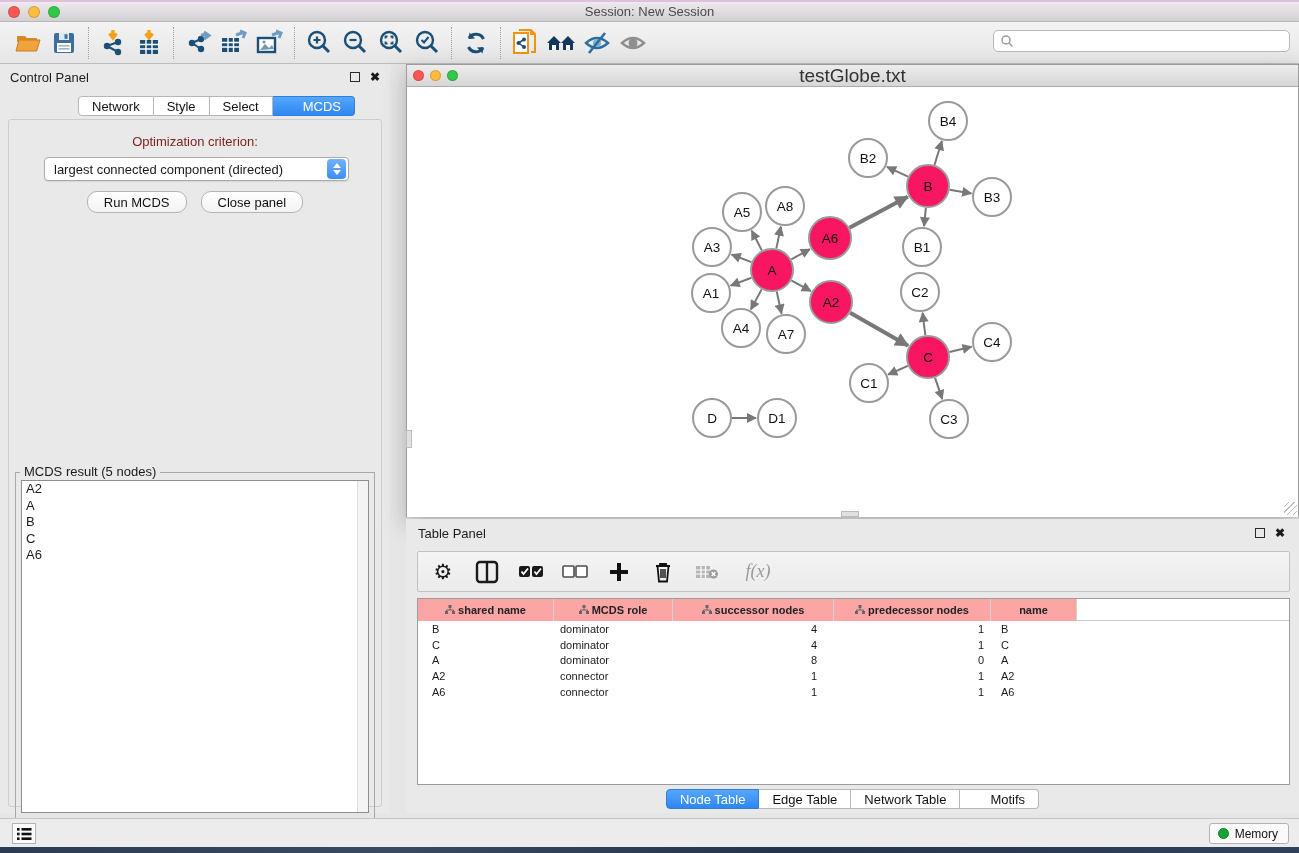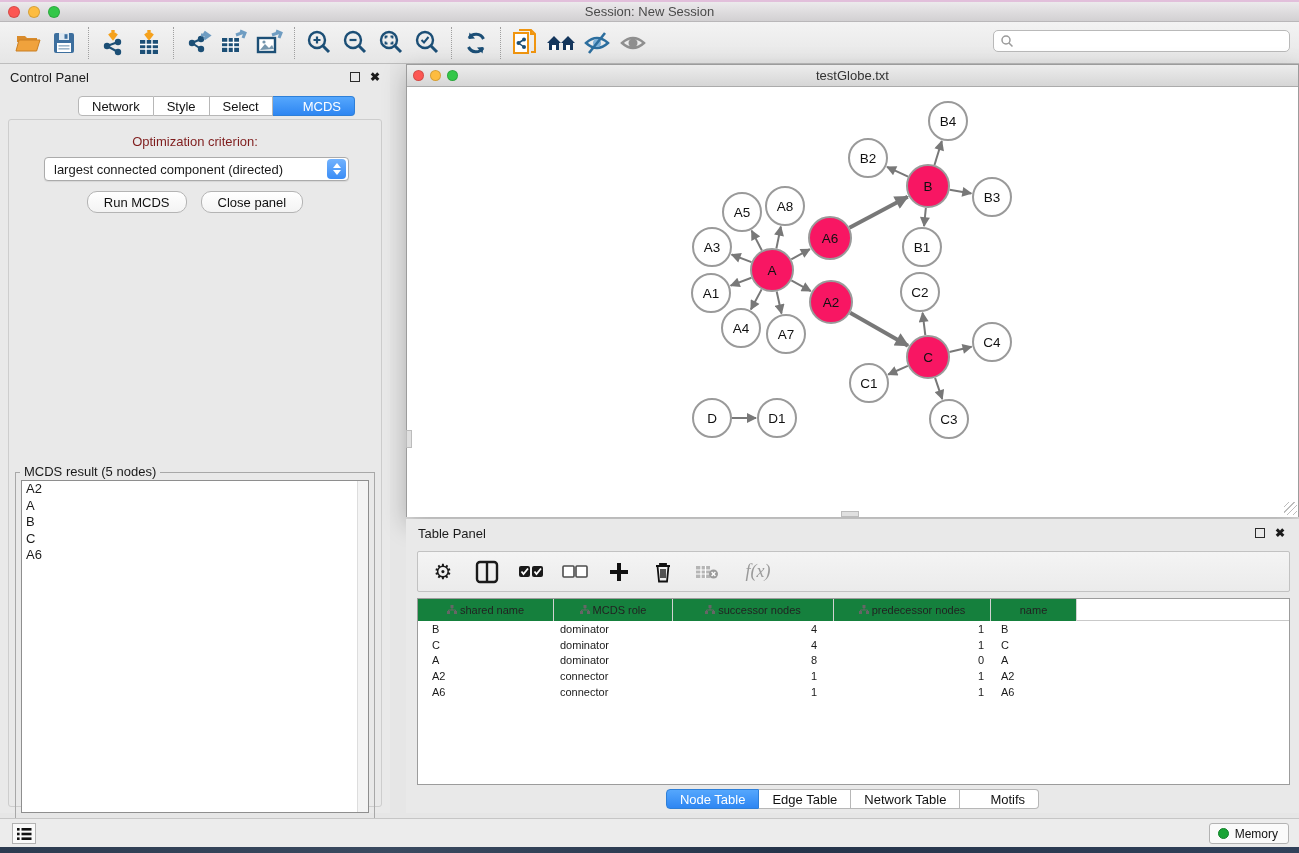--- a/index.html
+++ b/index.html
@@ -59,38 +59,38 @@
     border:1px solid #8e8e8e; overflow:hidden; }
   .mcds-scroll { position:absolute; right:0; top:0; width:11px; height:100%; background:#f4f4f4; border-left:1px solid #ddd; }
   .mcds-item { font-size:13px; line-height:16.5px; padding-left:4px; }
 
   
   .net-window { position:absolute; left:406px; top:64px; width:893px; height:453px;
     border:1px solid #9c9c9c; box-shadow:0 8px 22px rgba(0,0,0,.25); background:#fff; }
   .net-titlebar { position:absolute; left:0; top:0; width:100%; height:22px;
     background:linear-gradient(#ededed,#d6d6d6); border-bottom:1px solid #ababab;
     display:flex; align-items:center; justify-content:center; }
-  .net-titlebar .title { font-size:13px; color:#333;text-align:center; }
+  .net-titlebar .title { font-size:19px; color:#333;text-align:center; }
   .net-lights { position:absolute; left:6px; top:5px; display:flex; gap:6px; }
   .net-canvas { position:absolute; left:0; top:22px; width:891px; height:430px; background:#fff; }
   .h-splitter { position:absolute; left:-1px; top:365px; width:6px; height:18px; background:#e0e0e0; border:1px solid #bcbcbc; }
   .v-splitter { position:absolute; left:434px; bottom:-1px; width:18px; height:6px; background:#e0e0e0; border:1px solid #bcbcbc; }
   .resize-grip { position:absolute; right:1px; bottom:1px; width:13px; height:13px;
     background:repeating-linear-gradient(135deg, transparent 0 3px, #bdbdbd 3px 4px); }
 
   
   .table-panel { position:absolute; left:406px; top:519px; width:893px; height:294px; background:#e9e9e9; }
   .tp-toolbar { position:absolute; left:11px; top:32px; width:873px; height:41px; background:linear-gradient(#f4f4f4,#ebebeb);
     border:1px solid #c2c2c2; border-radius:2px; display:flex; align-items:center; padding-left:12px; gap:18px; }
   .tp-ico { width:26px; height:26px; display:flex; align-items:center; justify-content:center; }
   .gear-glyph { font-size:21px; color:#1a1a1a; line-height:22px; }
   .fx-label { font-family:"Liberation Serif", serif; font-style:italic; font-size:18px; color:#9a9a9a; }
   .tp-table { position:absolute; left:11px; top:79px; width:873px; height:187px; background:#fff; border:1px solid #9c9c9c; overflow:hidden; }
   .tp-header { display:flex; height:22px; border-bottom:1px solid #c9c9c9; }
-  .tp-col { height:22px; background:#15803d; border-right:1px solid #d2d2d2; display:flex; align-items:center; justify-content:center; gap:3px; font-size:11px; color:#222; }
+  .tp-col { height:22px; background:#fca5a5; border-right:1px solid #d2d2d2; display:flex; align-items:center; justify-content:center; gap:3px; font-size:11px; color:#222;font-weight:bold; }
   .tp-col svg { flex:0 0 auto; }
   .tp-row { display:flex; height:15.7px; align-items:center; font-size:11px; }
   .tp-cell { height:100%; display:flex; align-items:center; }
   .tabs-bottom { position:absolute; left:0; bottom:4px; width:100%; display:flex; justify-content:center; }
 
   
   .statusbar { position:absolute; left:0; top:818px; width:1299px; height:29px; background:#ececec; border-top:1px solid #c6c6c6; }
   .list-btn { position:absolute; left:12px; top:4px; width:24px; height:21px; background:#fafafa; border:1px solid #b3b3b3;
     display:flex; align-items:center; justify-content:center; }
   .memory-btn { position:absolute; right:10px; top:4px; height:21px; padding:0 10px 0 8px; background:#fafafa;

